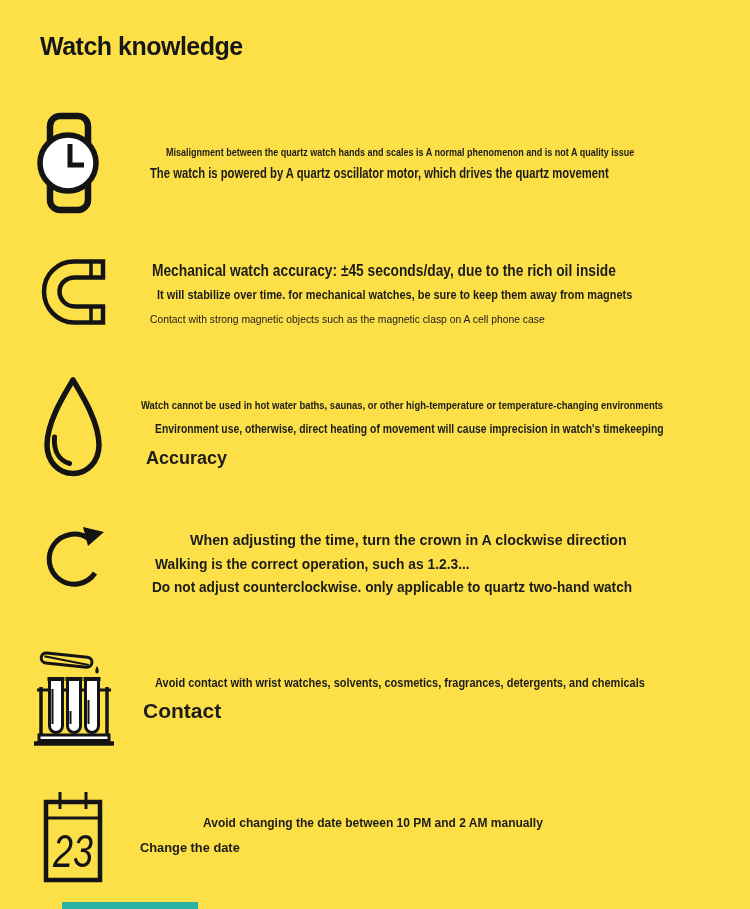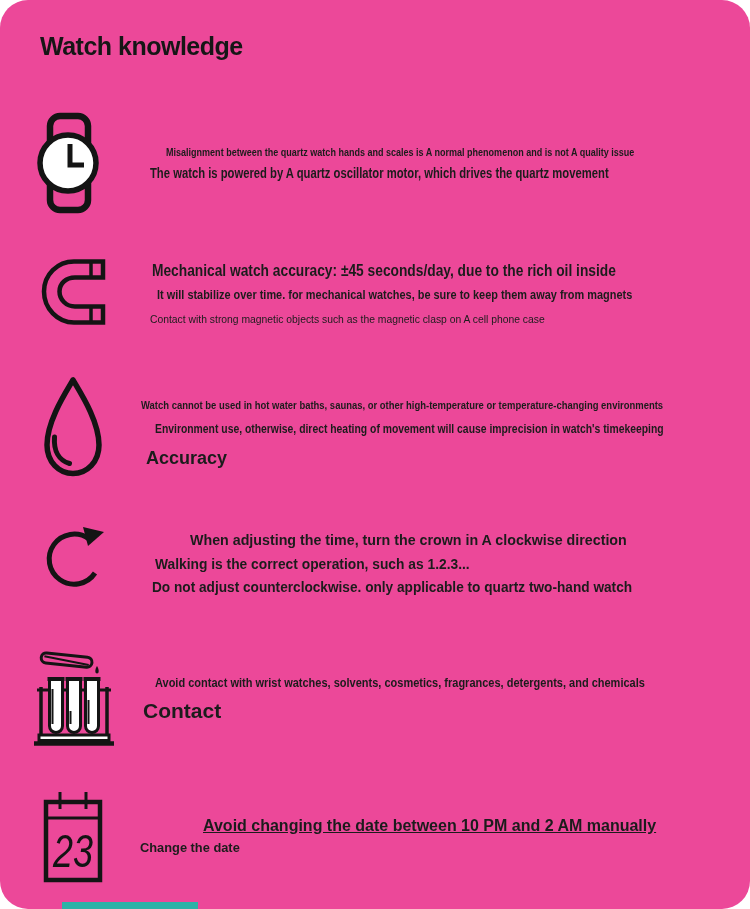--- a/index.html
+++ b/index.html
@@ -1,18 +1,18 @@
 <!DOCTYPE html>
 <html><head>
 <meta charset="utf-8">
 <style>
   html,body{margin:0;padding:0;background:#ffffff;}
   #page{
-    position:relative;width:750px;height:909px;background:#ec4899;overflow:hidden;
-    font-family:"Liberation Sans",sans-serif;color:#161616;border-radius:28px;
+    position:relative;width:750px;height:909px;background:#fde047;overflow:hidden;
+    font-family:"Liberation Sans",sans-serif;color:#161616;
   }
   .ln{position:absolute;white-space:nowrap;line-height:1.1;transform-origin:left top;color:#1c1c1c;}
   .b{font-weight:700;}
   .icon{position:absolute;font-style:italic;}
   .title{position:absolute;font-weight:700;letter-spacing:-0.5px;}
   svg{display:block;}
   .bar{position:absolute;}
 </style>
 </head>
 <body>
@@ -90,18 +90,18 @@
 
   <div class="icon" style="left:41px;top:788px;">
     <svg width="64" height="96" viewBox="0 0 64 96">
       <rect x="5" y="14" width="54" height="78" fill="none" stroke="#141414" stroke-width="4.5"></rect>
       <line x1="5" y1="30" x2="59" y2="30" stroke="#141414" stroke-width="3"></line>
       <line x1="19" y1="4" x2="19" y2="21" stroke="#141414" stroke-width="3"></line>
       <line x1="45" y1="4" x2="45" y2="21" stroke="#141414" stroke-width="3"></line>
       <text x="32" y="79" text-anchor="middle" font-size="47" textLength="40" lengthAdjust="spacingAndGlyphs" fill="#141414" font-family="Liberation Sans, sans-serif">23</text>
     </svg>
   </div>
-  <div class="ln b" style="left:203px;top:817px;font-size:16px;text-decoration:underline;">Avoid changing the date between 10 PM and 2 AM manually</div>
+  <div class="ln b" style="left:203px;top:817px;font-size:12px;">Avoid changing the date between 10 PM and 2 AM manually</div>
   <div class="ln b" style="left:140px;top:841px;font-size:13.5px;transform:scaleX(0.95);">Change the date</div>
 
   <div class="bar" style="left:62px;top:902px;width:136px;height:7px;background:#2bb2a7;"></div>
 
 </div>
 
 </body></html>

